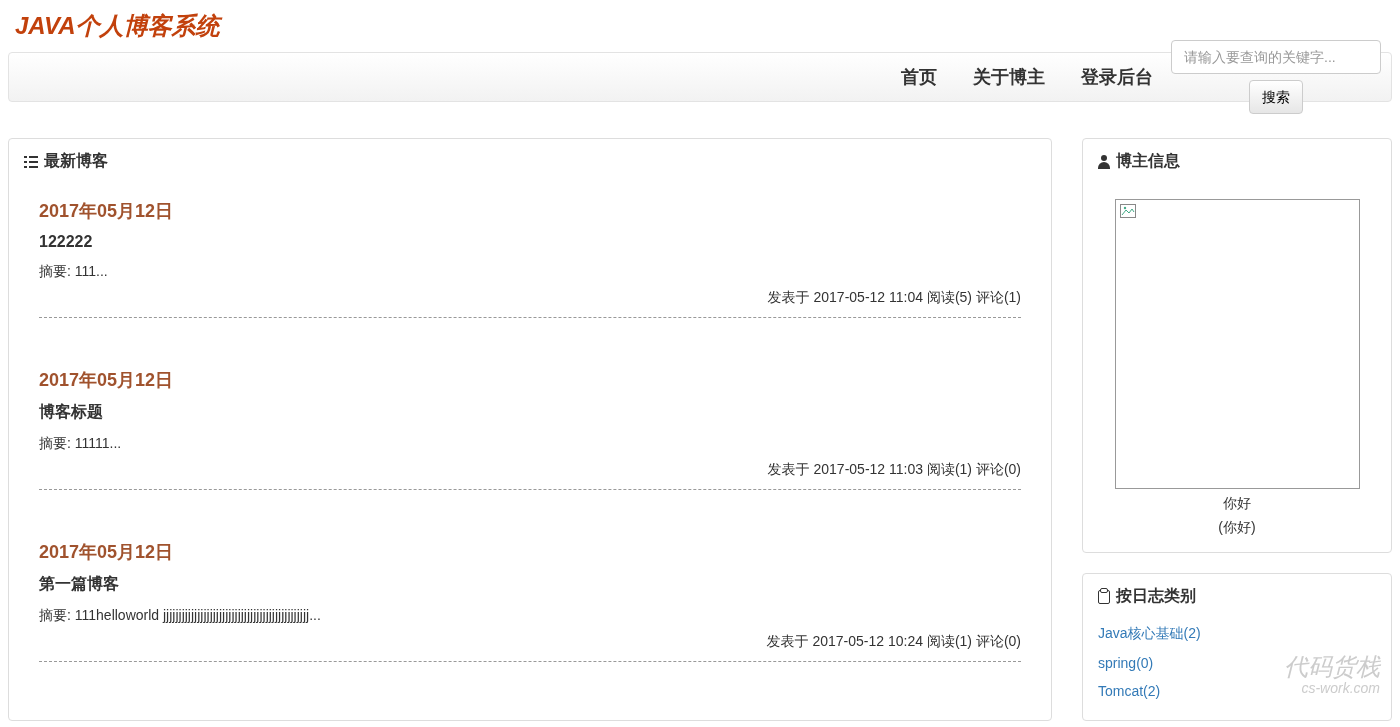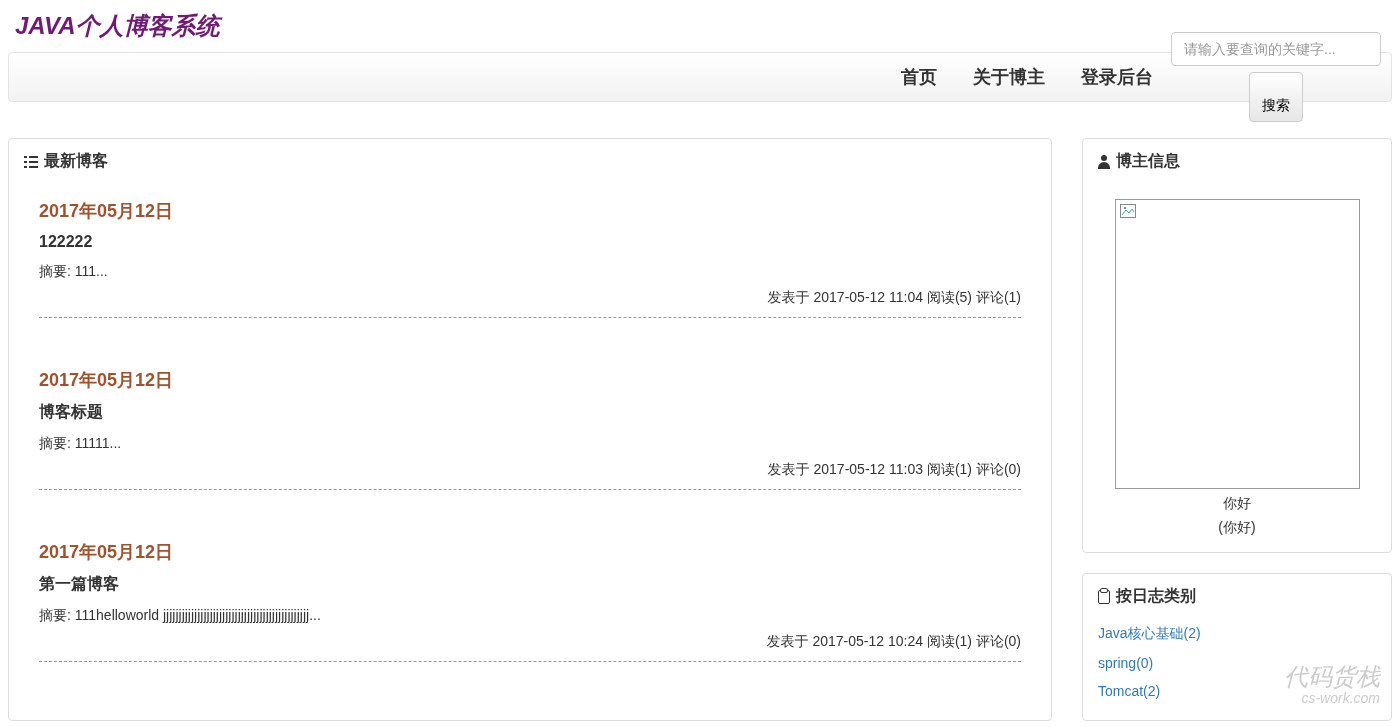--- a/index.html
+++ b/index.html
@@ -1,27 +1,27 @@
 <!DOCTYPE html>
 <html><head>
   <meta charset="utf-8">
   <style>
     * { box-sizing: border-box; margin: 0; padding: 0; }
     body { font-family: "Helvetica Neue", Helvetica, Arial, "Microsoft YaHei", sans-serif; font-size: 14px; color: #333; background: #fff; }
     
     .header { padding: 10px 15px 5px; }
-    .site-title { font-size: 24px; font-weight: bold; font-style: italic; color: #701a75; }
+    .site-title { font-size: 24px; font-weight: bold; font-style: italic; color: #c2410c; }
     
     .navbar { background: linear-gradient(to bottom, #fff, #f2f2f2); border: 1px solid #e3e3e3; border-radius: 4px; margin: 5px 8px 20px; padding: 0; height: 50px; display: flex; align-items: center; justify-content: flex-end; }
     .nav-links { display: flex; list-style: none; }
     .nav-links li { padding: 0 18px; font-size: 18px; font-weight: bold; line-height: 50px; cursor: pointer; }
     .nav-search { display: flex; align-items: center; padding-right: 10px; gap: 6px; flex-direction: column; }
     .search-input { height: 34px; padding: 6px 12px; border: 1px solid #ccc; border-radius: 4px; font-size: 14px; color: #555; width: 210px; }
     .search-input::placeholder { color: #999; }
-    .search-btn { height: 34px; padding: 24px 12px; background: linear-gradient(to bottom, #fff, #e6e6e6); border: 1px solid #ccc; border-radius: 4px; font-size: 14px; cursor: pointer; }
+    .search-btn { height: 34px; padding: 8px 12px; background: linear-gradient(to bottom, #fff, #e6e6e6); border: 1px solid #ccc; border-radius: 4px; font-size: 14px; cursor: pointer; }
     
     .container { display: flex; gap: 30px; padding: 16px 8px; }
     .main-col { flex: 1; border: 1px solid #ddd; border-radius: 4px; padding: 0; }
     .side-col { width: 310px; display: flex; flex-direction: column; gap: 20px; }
     
     .panel { border: 1px solid #ddd; border-radius: 4px; }
     .panel-heading { padding: 12px 15px; font-size: 16px; font-weight: bold; display: flex; align-items: center; gap: 6px; }
     .panel-body { padding: 15px; }
     
     .icon-list { display: inline-block; width: 14px; height: 12px; position: relative; }
@@ -44,21 +44,21 @@
     .post-divider { border: none; border-top: 1px dashed #999; margin: 10px 0 20px; }
     
     .avatar-box { border: 1px solid #999; margin: 0 auto; width: 245px; height: 290px; position: relative; background: #fff; }
     .broken-img { position: absolute; top: 4px; left: 4px; width: 16px; height: 14px; }
     .broken-img svg { width: 100%; height: 100%; }
     .profile-text { text-align: center; margin-top: 6px; font-size: 14px; }
     
     .category-list { list-style: none; padding: 0 15px 15px; }
     .category-list li { color: #337ab7; padding: 6px 0; cursor: pointer; font-size: 14px; }
     
-    .watermark { position: absolute; right: 20px; bottom: 21px; color: #ccc; font-size: 24px; font-style: italic; pointer-events: none; text-align: right; line-height: 1.1; }
+    .watermark { position: absolute; right: 20px; bottom: 31px; color: #ccc; font-size: 24px; font-style: italic; pointer-events: none; text-align: right; line-height: 1.1; }
     .watermark-sub { font-size: 14px; }
   </style>
 </head>
 <body>
 
 <div class="header">
   <div class="site-title">JAVA个人博客系统</div>
 </div>
 
 <div class="navbar">

